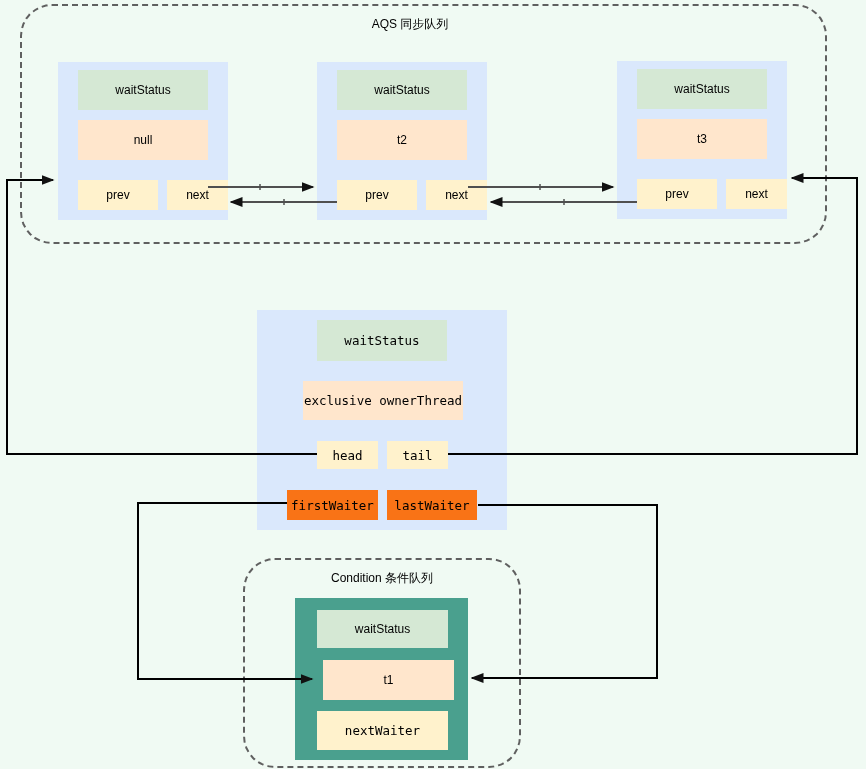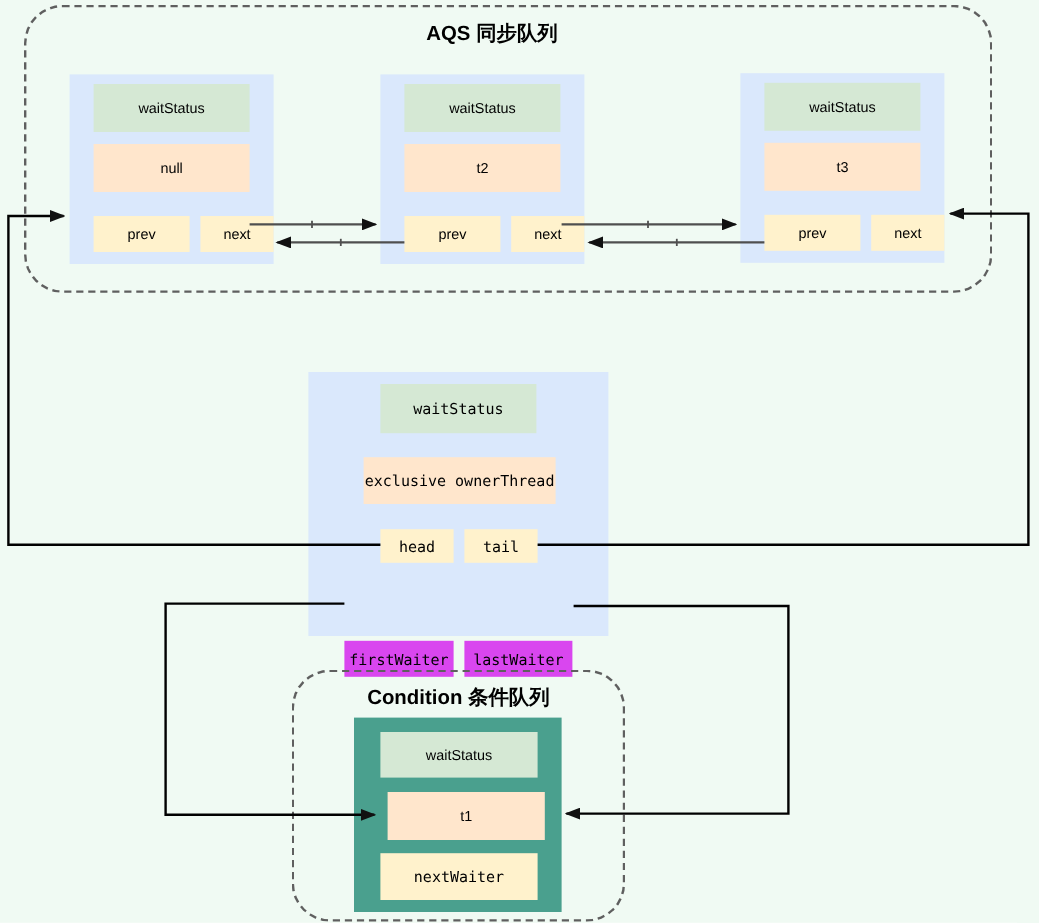--- a/index.html
+++ b/index.html
@@ -6,35 +6,35 @@
   body { font-family:"Liberation Sans","DejaVu Sans",sans-serif; }
   .canvas {
     position:relative; width:866px; height:769px;
     background:#f0faf3; overflow:hidden;
   }
   .dashed-group {
     position:absolute; border:2px dashed #5f5f5f; border-radius:32px;
     background:transparent;
   }
   .group-title {
-    position:absolute; text-align:center; font-weight:bold;
-    font-size:17px; color:#000;
+    position:absolute; text-align:center; font-weight:normal;
+    font-size:12px; color:#000;
   }
   .sync-node {
     position:absolute; width:170px; height:158px; background:#dae8fc;
   }
   .cell {
     position:absolute; display:flex; align-items:center; justify-content:center;
     font-size:12px; color:#000; white-space:nowrap;
   }
   .mono { font-family:"DejaVu Sans Mono","Liberation Mono",monospace; font-size:12.5px; }
   .fill-green  { background:#d5e8d4; }
   .fill-orange { background:#ffe6cc; }
   .fill-yellow { background:#fff2cc; }
-  .fill-pink   { background:#d946ef;margin-top:44px; }
+  .fill-pink   { background:#f97316; }
   
   .sync-node .wait   { left:20px; top:8px;   width:130px; height:40px; }
   .sync-node .thread { left:20px; top:58px;  width:130px; height:40px; }
   .sync-node .prev   { left:20px; top:118px; width:80px;  height:30px; }
   .sync-node .next   { left:90px; top:118px; width:61px;  height:30px;margin-left:19px; }
   
   .aqs-box { position:absolute; left:257px; top:310px; width:250px; height:220px; background:#dae8fc; }
   .aqs-box .wait  { left:60px;  top:10px;  width:130px; height:41px; }
   .aqs-box .owner { left:46px;  top:71px;  width:160px; height:39px; }
   .aqs-box .head  { left:60px;  top:131px; width:61px;  height:28px; }

